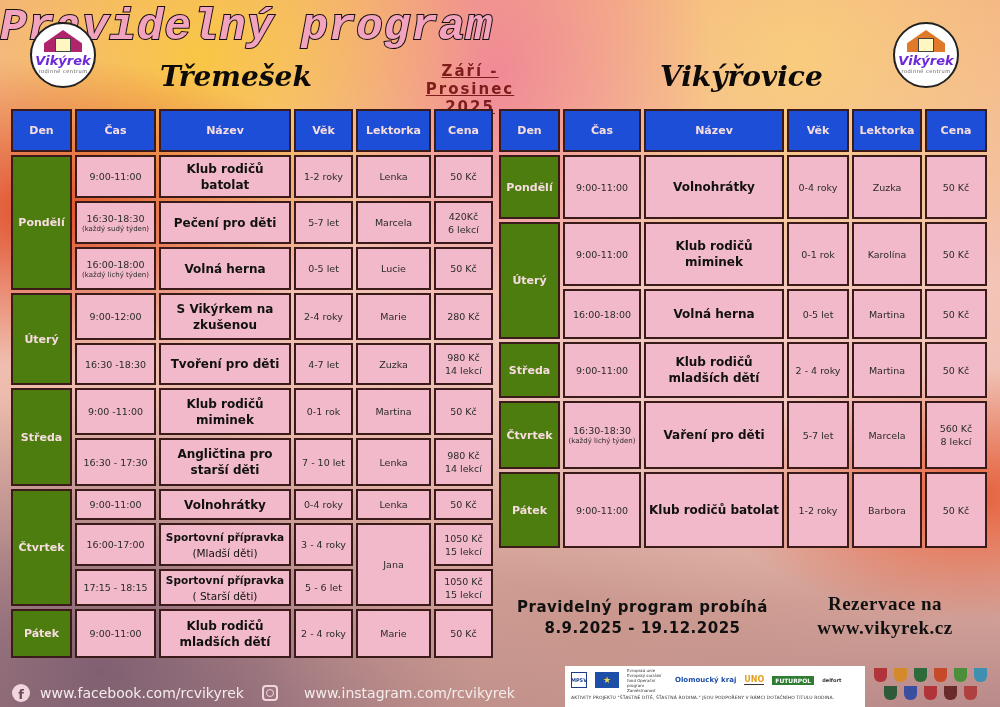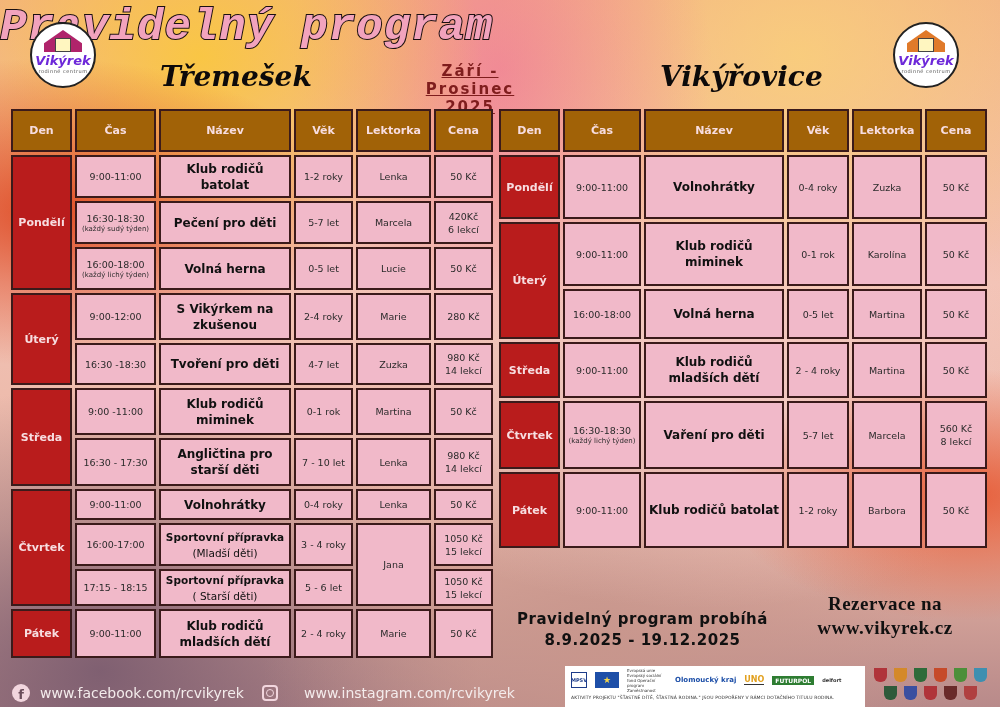--- a/index.html
+++ b/index.html
@@ -67,44 +67,44 @@
   .logo .sub { font-size: 5px; color: #555; letter-spacing: 0.5px; }
 
   
   table.sched {
     position: absolute; border-collapse: separate; border-spacing: 3px;
   }
   table.sched td, table.sched th {
     border: 2px solid #3b1a1a; text-align: center; vertical-align: middle;
   }
   table.sched th {
-    background: #a16207; color: #f7dde0; font-size: 11px; font-weight: bold;
+    background: #1d4ed8; color: #f7dde0; font-size: 11px; font-weight: bold;
     height: 43px;
   }
   td.day {
-    background: #b91c1c; color: #f7dde0; font-size: 11px; font-weight: bold;
+    background: #4d7c0f; color: #f7dde0; font-size: 11px; font-weight: bold;
   }
   td.cell {
     background: #f1b9c9; color: #2b2b2b; font-size: 9.5px; line-height: 13px;
   }
   td.name {
     background: #f1b9c9; color: #111; font-size: 12px; font-weight: bold; line-height: 16px;
   }
   .note { display: block; font-size: 7px; line-height: 9px; }
   .name-sub { display: block; font-weight: normal; font-size: 10.5px; }
   .price-line { display: block; }
 
   #left-table { left: 8px; top: 106px; }
   #right-table { left: 496px; top: 106px; }
 
   
   .info {
     position: absolute; text-align: center; font-weight: bold; color: #111;
   }
-  .info-period { left: 495px; width: 295px; top: 597px; font-size: 15px; line-height: 21px; letter-spacing: 0.5px; margin-top: 12px; }
+  .info-period { left: 495px; width: 295px; top: 597px; font-size: 15px; line-height: 21px; letter-spacing: 0.5px; }
   .info-reserve { left: 785px; width: 200px; top: 592px; font-size: 19px; line-height: 24px; letter-spacing: 0.5px; font-family: Liberation Serif, serif; }
 
   
   .social {
     position: absolute; top: 683px; height: 20px;
     display: flex; align-items: center; gap: 10px;
     color: #f4ecec; font-size: 14px;
   }
   .social-fb { left: 12px; }
   .social-ig { left: 262px; }

